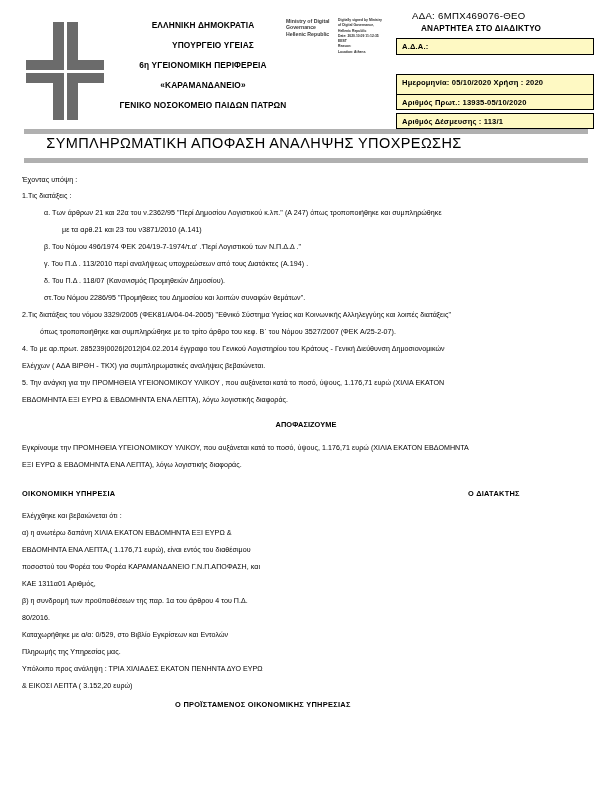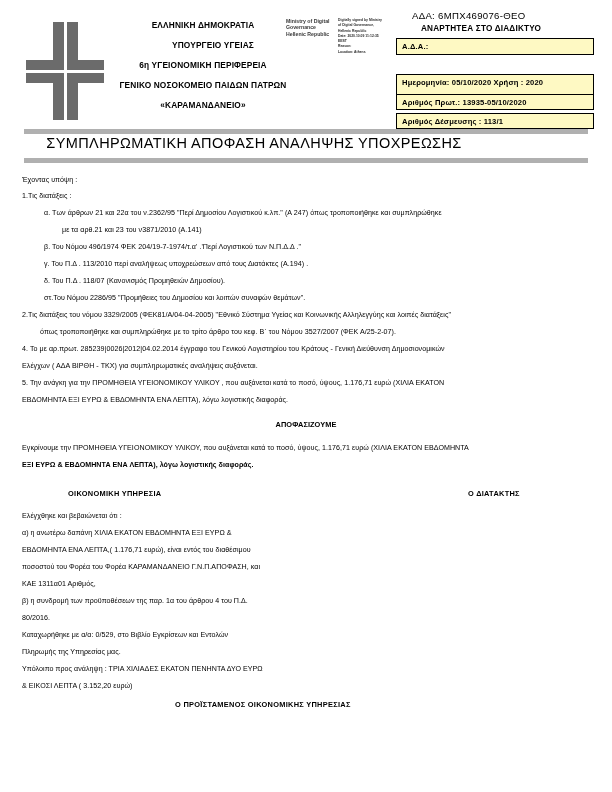--- a/index.html
+++ b/index.html
@@ -241,22 +241,22 @@
       <div class="q h-top"></div>
       <div class="q h-bot"></div>
       <div class="gutter-v"></div>
       <div class="gutter-h"></div>
     </div>
 
     <div class="org-block">
       <div class="org-line">ΕΛΛΗΝΙΚΗ ΔΗΜΟΚΡΑΤΙΑ</div>
       <div class="org-line indent">ΥΠΟΥΡΓΕΙΟ ΥΓΕΙΑΣ</div>
       <div class="org-line">6η ΥΓΕΙΟΝΟΜΙΚΗ ΠΕΡΙΦΕΡΕΙΑ</div>
+      <div class="org-line">«ΚΑΡΑΜΑΝΔΑΝΕΙΟ»</div>
       <div class="org-line">ΓΕΝΙΚΟ ΝΟΣΟΚΟΜΕΙΟ ΠΑΙΔΩΝ ΠΑΤΡΩΝ</div>
-      <div class="org-line">«ΚΑΡΑΜΑΝΔΑΝΕΙΟ»</div>
     </div>
 
     <div class="sig-block">
       <div class="sig-left">
         <div>Ministry of Digital</div>
         <div>Governance</div>
         <div>Hellenic Republic</div>
       </div>
       <div class="sig-right">
         <span class="sr">Digitally signed by Ministry</span>
@@ -291,31 +291,31 @@
     <div class="ln" style="left:62px; top:54px;">με τα αρθ.21 και 23 του ν3871/2010 (Α.141)</div>
     <div class="ln" style="left:44px; top:71px;">β. Του Νόμου 496/1974 ΦΕΚ 204/19-7-1974/τ.α' .'Περί Λογιστικού των Ν.Π.Δ.Δ ."</div>
     <div class="ln" style="left:44px; top:88px;">γ. Του Π.Δ . 113/2010 περί αναλήψεως υποχρεώσεων από τους Διατάκτες (Α.194) .</div>
     <div class="ln" style="left:44px; top:105px;">δ. Του Π.Δ . 118/07 (Κανονισμός Προμηθειών Δημοσίου).</div>
     <div class="ln" style="left:44px; top:122px;">στ.Του Νόμου 2286/95 "Προμήθειες του Δημοσίου και λοιπών συναφών θεμάτων".</div>
 
     <div class="ln" style="left:22px; top:139px;">2.Τις διατάξεις του νόμου 3329/2005 (ΦΕΚ81/Α/04-04-2005) "Εθνικό Σύστημα Υγείας και Κοινωνικής Αλληλεγγύης και λοιπές διατάξεις"</div>
     <div class="ln" style="left:40px; top:156px;">όπως τροποποιήθηκε και συμπληρώθηκε με το τρίτο άρθρο του κεφ. Β΄ του Νόμου 3527/2007 (ΦΕΚ Α/25-2-07).</div>
 
     <div class="ln" style="left:22px; top:173px;">4. Το με αρ.πρωτ. 285239|0026|2012|04.02.2014 έγγραφο του Γενικού Λογιστηρίου του Κράτους - Γενική Διεύθυνση Δημοσιονομικών</div>
-    <div class="ln" style="left:22px; top:190px;">Ελέγχων ( ΑΔΑ ΒΙΡΘΗ - ΤΚΧ) για συμπληρωματικές αναλήψεις αυξάνεται.</div>
+    <div class="ln" style="left:22px; top:190px;">Ελέγχων ( ΑΔΑ ΒΙΡΘΗ - ΤΚΧ) για συμπληρωματικές αναλήψεις βεβαιώνεται.</div>
 
     <div class="ln" style="left:22px; top:207px;">5. Την ανάγκη για την  ΠΡΟΜΗΘΕΙΑ ΥΓΕΙΟΝΟΜΙΚΟΥ  ΥΛΙΚΟΥ , που αυξάνεται κατά το ποσό, ύψους, 1.176,71 ευρώ (ΧΙΛΙΑ ΕΚΑΤΟΝ</div>
     <div class="ln" style="left:22px; top:224px;">ΕΒΔΟΜΗΝΤΑ ΕΞΙ ΕΥΡΩ &amp; ΕΒΔΟΜΗΝΤΑ ΕΝΑ ΛΕΠΤΑ), λόγω λογιστικής διαφοράς.</div>
 
     <div class="ln bold center bigger" style="top:248px;">ΑΠΟΦΑΣΙΖΟΥΜΕ</div>
 
     <div class="ln" style="left:22px; top:272px;">Εγκρίνουμε την  ΠΡΟΜΗΘΕΙΑ ΥΓΕΙΟΝΟΜΙΚΟΥ ΥΛΙΚΟΥ, που αυξάνεται κατά το ποσό, ύψους,  1.176,71 ευρώ (ΧΙΛΙΑ ΕΚΑΤΟΝ ΕΒΔΟΜΗΝΤΑ</div>
-    <div class="ln" style="left:22px; top:289px;font-weight:bold;">ΕΞΙ ΕΥΡΩ &amp; ΕΒΔΟΜΗΝΤΑ ΕΝΑ ΛΕΠΤΑ), λόγω λογιστικής διαφοράς.</div>
-
-    <div class="sig-head" style="left:22px; top:317px;margin-left:46px;">ΟΙΚΟΝΟΜΙΚΗ ΥΠΗΡΕΣΙΑ</div>
+    <div class="ln" style="left:22px; top:289px;">ΕΞΙ ΕΥΡΩ &amp; ΕΒΔΟΜΗΝΤΑ ΕΝΑ ΛΕΠΤΑ), λόγω λογιστικής διαφοράς.</div>
+
+    <div class="sig-head" style="left:22px; top:317px;">ΟΙΚΟΝΟΜΙΚΗ ΥΠΗΡΕΣΙΑ</div>
     <div class="sig-head" style="left:468px; top:317px;">Ο ΔΙΑΤΑΚΤΗΣ</div>
 
     <div class="ln" style="left:22px; top:340px;">Ελέγχθηκε και βεβαιώνεται ότι :</div>
     <div class="ln" style="left:22px; top:357px;">α)  η  ανωτέρω  δαπάνη  ΧΙΛΙΑ  ΕΚΑΤΟΝ  ΕΒΔΟΜΗΝΤΑ  ΕΞΙ  ΕΥΡΩ  &amp;</div>
     <div class="ln" style="left:22px; top:374px;">ΕΒΔΟΜΗΝΤΑ ΕΝΑ ΛΕΠΤΑ,( 1.176,71 ευρώ), είναι εντός του διαθέσιμου</div>
     <div class="ln" style="left:22px; top:391px;">ποσοστού του Φορέα  του Φορέα ΚΑΡΑΜΑΝΔΑΝΕΙΟ Γ.Ν.Π.ΑΠΟΦΑΣΗ, και</div>
     <div class="ln" style="left:22px; top:408px;">ΚΑΕ 1311α01 Αριθμός,</div>
     <div class="ln" style="left:22px; top:425px;">β) η συνδρομή των προϋποθέσεων της παρ. 1α του άρθρου 4 του Π.Δ.</div>
     <div class="ln" style="left:22px; top:442px;">80/2016.</div>
     <div class="ln" style="left:22px; top:459px;">Καταχωρήθηκε  με  α/α:  0/529,  στο  Βιβλίο  Εγκρίσεων  και  Εντολών</div>

